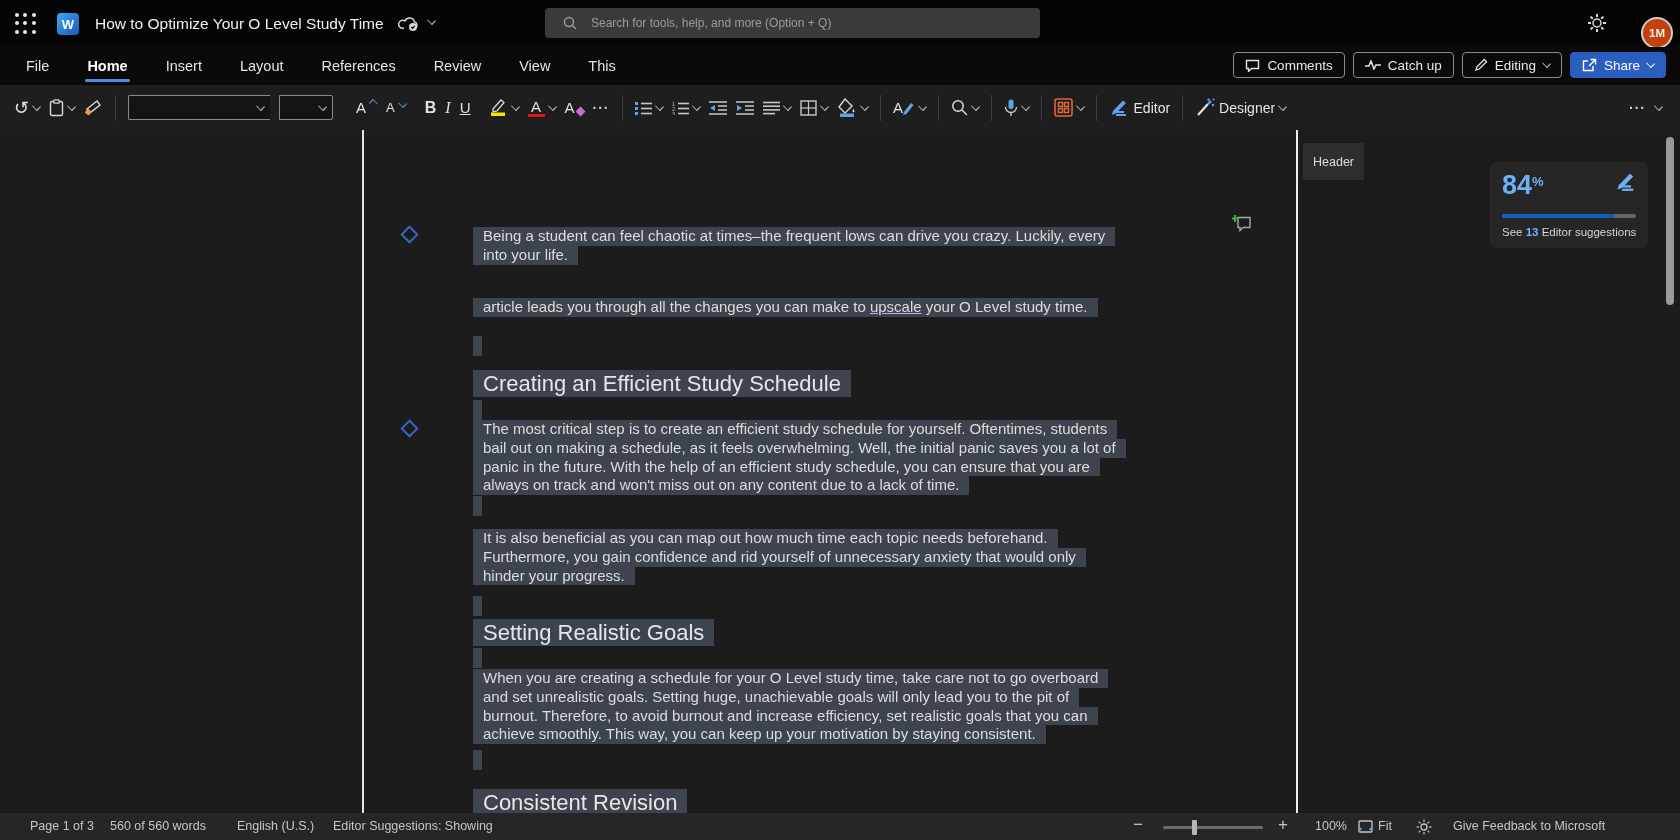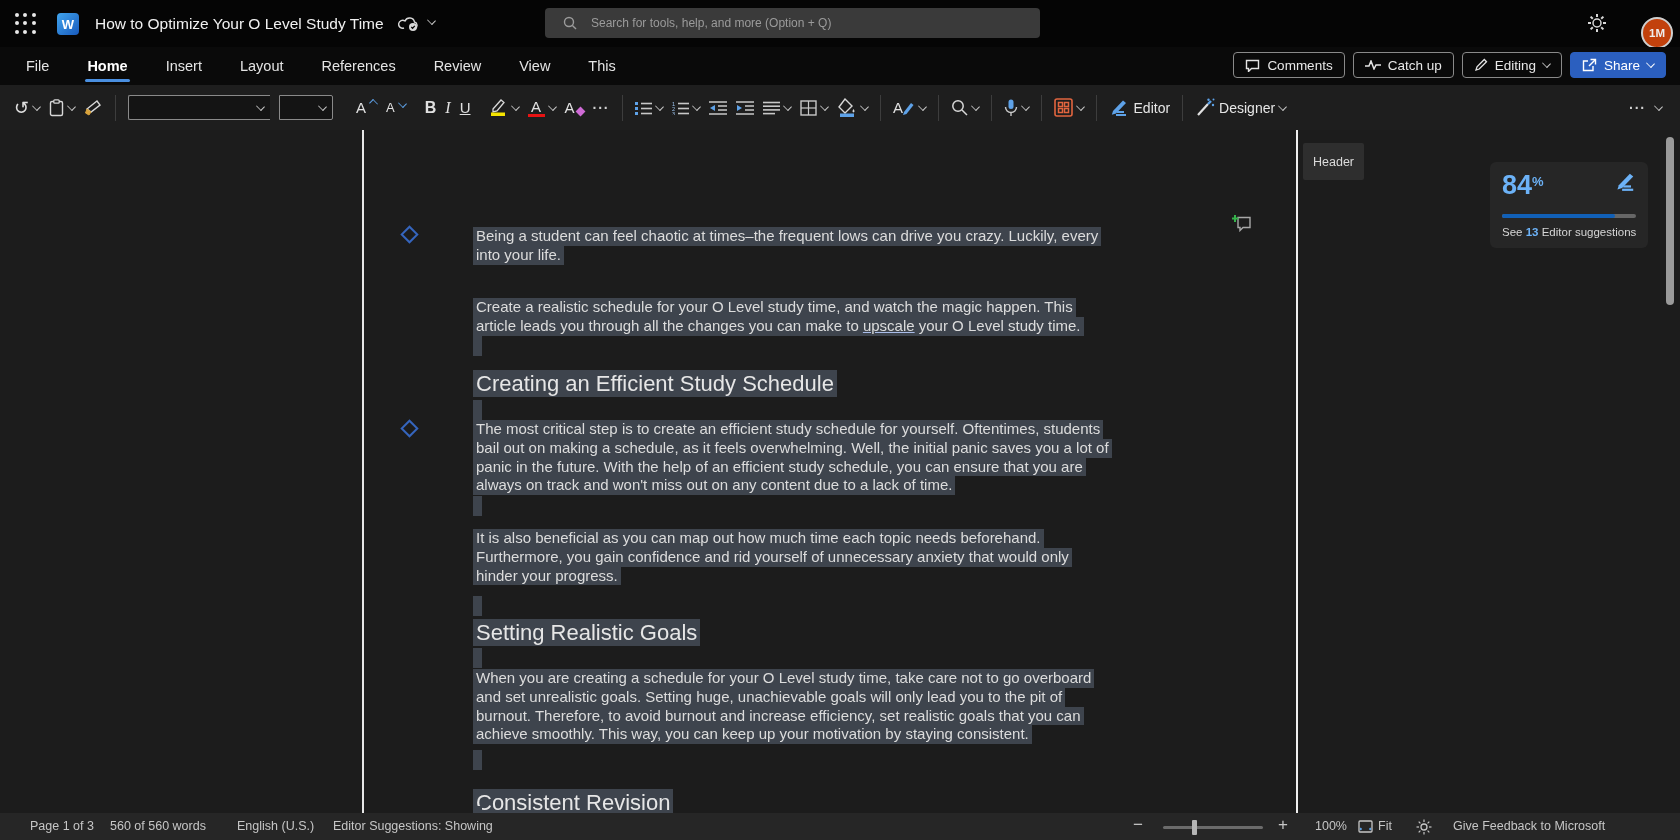--- a/index.html
+++ b/index.html
@@ -55,21 +55,21 @@
   .dots3{font-size:14px;letter-spacing:1px;color:#d0d0d0;font-weight:bold;}
   .flexpush{margin-left:auto;}
   .rlabel{font-size:14px;color:#e6e6e6;}
   
   .canvas{position:absolute;left:0;top:130px;width:1680px;height:683px;background:#1c1c1c;}
   .pageline{position:absolute;top:0;bottom:0;width:2px;background:#e6e6e6;}
   .headertag{position:absolute;left:1303px;top:13px;height:29px;padding:4px 10px;background:#2e2e2e;
              border-radius:2px;color:#dcdcdc;font-size:12.5px;display:flex;align-items:center;}
   .doc{position:absolute;left:473px;top:0;width:720px;}
   .blk{position:absolute;left:0;font-size:15px;line-height:18.8px;color:#dcdcdc;}
-  .blk .hl{background:#3e444d;padding:0 3px;display:inline-block;white-space:pre;}
+  .blk .hl{background:#3e444d;padding:0 10px;display:inline-block;white-space:pre;}
   .blk.h{font-size:22px;line-height:27px;color:#e6e6e6;}
   .blk.blank{width:9px;height:20px;background:#3e444d;}
   .ul{text-decoration:underline;text-decoration-color:#a9bce8;}
   .diamond{position:absolute;width:9px;height:9px;border:2px solid #3565bd;transform:rotate(45deg);}
   .scrollthumb{position:absolute;left:1666px;top:7px;width:8px;height:168px;border-radius:4px;background:#9a9a9a;}
   
   .scorecard{position:absolute;left:1490px;top:20px;width:158px;height:86px;background:#262626;
              border-radius:6px;padding:10px 12px;box-sizing:border-box;cursor:pointer;margin-top:12px;}
   .score{font-size:27px;font-weight:bold;color:#6cb2f7;line-height:26px;}
   .scorepct{font-size:13px;font-weight:bold;color:#6cb2f7;vertical-align:8px;}
@@ -422,21 +422,20 @@
           <line x1="0" y1="3.5" x2="6.5" y2="3.5"></line>
         </g>
     </svg>
 
     <div class="doc">
         <div class="blk p" style="top: 97px;">
           <div class="line"><span class="hl">Being a student can feel chaotic at times–the frequent lows can drive you crazy. Luckily, every</span></div>
           <div class="line"><span class="hl">into your life.</span></div>
         </div>
         <div class="blk p" style="top: 168px;">
-          <div class="line"><span class="hl">Create a realistic schedule for your O Level study time, and watch the magic happen. This</span></div>
           <div class="line"><span class="hl">article leads you through all the changes you can make to <span class="ul">upscale</span> your O Level study time.</span></div>
         </div>
         <div class="blk blank" style="top: 206px;"></div>
         <div class="blk h" style="top: 240px;"><span class="hl">Creating an Efficient Study Schedule</span></div>
         <div class="blk blank" style="top: 270px;"></div>
         <div class="blk p" style="top: 290px;">
           <div class="line"><span class="hl">The most critical step is to create an efficient study schedule for yourself. Oftentimes, students</span></div>
           <div class="line"><span class="hl">bail out on making a schedule, as it feels overwhelming. Well, the initial panic saves you a lot of</span></div>
           <div class="line"><span class="hl">panic in the future. With the help of an efficient study schedule, you can ensure that you are</span></div>
           <div class="line"><span class="hl">always on track and won't miss out on any content due to a lack of time.</span></div>

